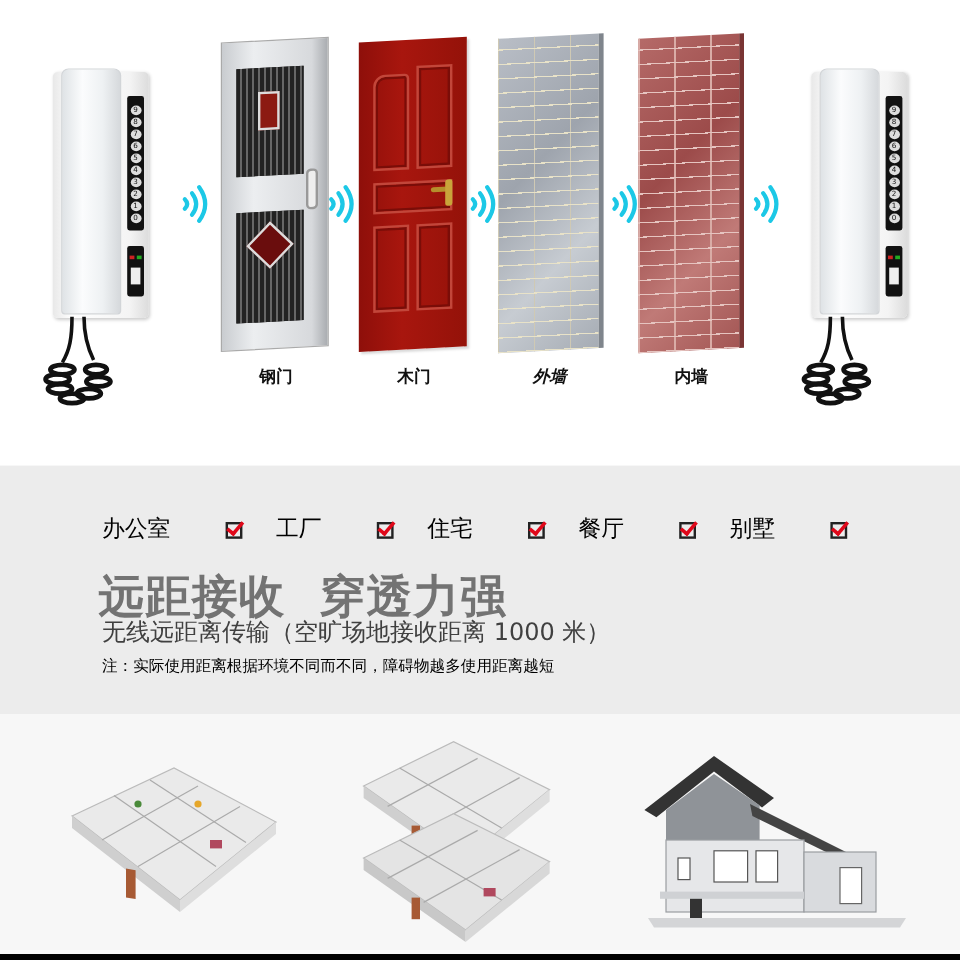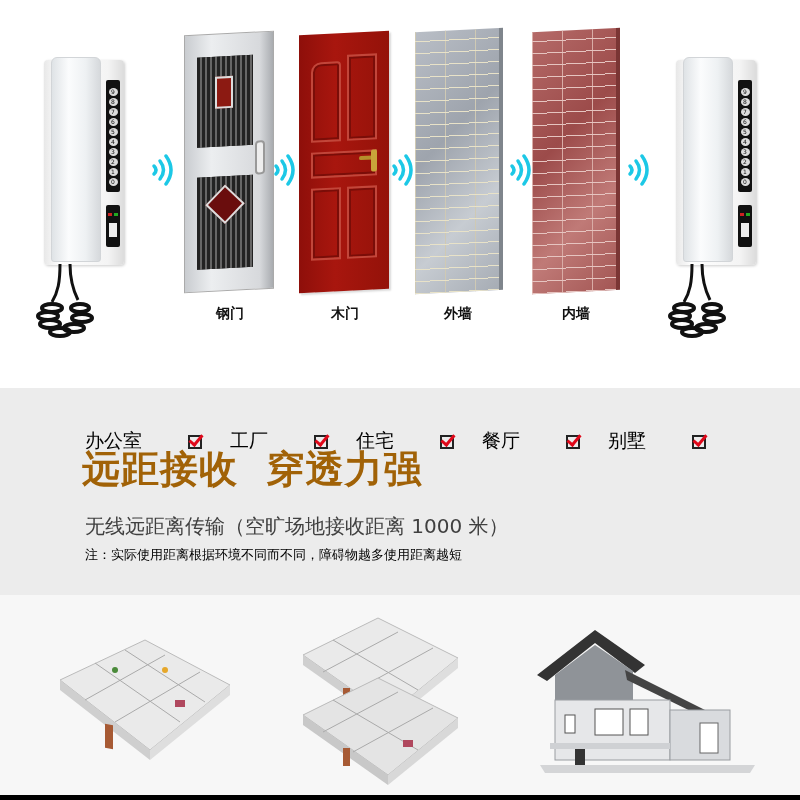--- a/index.html
+++ b/index.html
@@ -48,21 +48,21 @@
       repeating-linear-gradient(90deg, #d9aca6 0 1px, transparent 1px 30px),
       linear-gradient(135deg,#b56a68,#9c4b4a 40%,#c07a77 70%,#a35654); border-right:4px solid #7a3534; }
 
   .mat-label { position:absolute; top:305px; font-size:14px; font-weight:bold; color:#111; width:60px; text-align:center; }
 
   
   .scenes { position:absolute; left:85px; top:428px; display:flex; gap:0; align-items:center; }
   .scene { display:flex; align-items:center; font-size:19px; color:#000000; margin-right:28px;gap:41px; }
   .chk { display:inline-block; width:14px; height:14px; border:2px solid #222; margin-left:5px; position:relative; top:1px; }
   .chk::after { content:""; position:absolute; left:2px; top:-5px; width:5px; height:11px; border-right:3px solid #e0081a; border-bottom:3px solid #e0081a; transform:rotate(40deg); }
-  .headline { position:absolute; left:82px; top:444px; font-size:38px; font-weight:bold; color:#a16207; letter-spacing:1px; white-space:nowrap; }
+  .headline { position:absolute; left:82px; top:472px; font-size:38px; font-weight:bold; color:#737373; letter-spacing:1px; white-space:nowrap; }
   .subline { position:absolute; left:85px; top:513px; font-size:20px; color:#404040; white-space:nowrap; }
   .note { position:absolute; left:85px; top:546px; font-size:13px; color:#000000; white-space:nowrap; }
 
   
   .building { position:absolute; }
 </style>
 </head>
 <body>
 
 <div class="top">
@@ -189,21 +189,21 @@
     <div class="pnl" style="left:48px; top:154px; width:30px; height:72px;"></div>
     <div class="lever"></div>
     <div class="knob"></div>
   </div>
 
   <div class="wall-gray"></div>
   <div class="wall-red"></div>
 
   <div class="mat-label" style="left:200px;">钢门</div>
   <div class="mat-label" style="left:315px;text-align:center;">木门</div>
-  <div class="mat-label" style="left:428px;">外墙</div>
+  <div class="mat-label" style="left:428px;font-style:italic;">外墙</div>
   <div class="mat-label" style="left:546px;">内墙</div>
 </div>
 
 <div class="mid"></div>
 
 <div class="scenes">
   <div class="scene">
       <span>办公室</span>
       <span class="chk"></span>
     </div>

